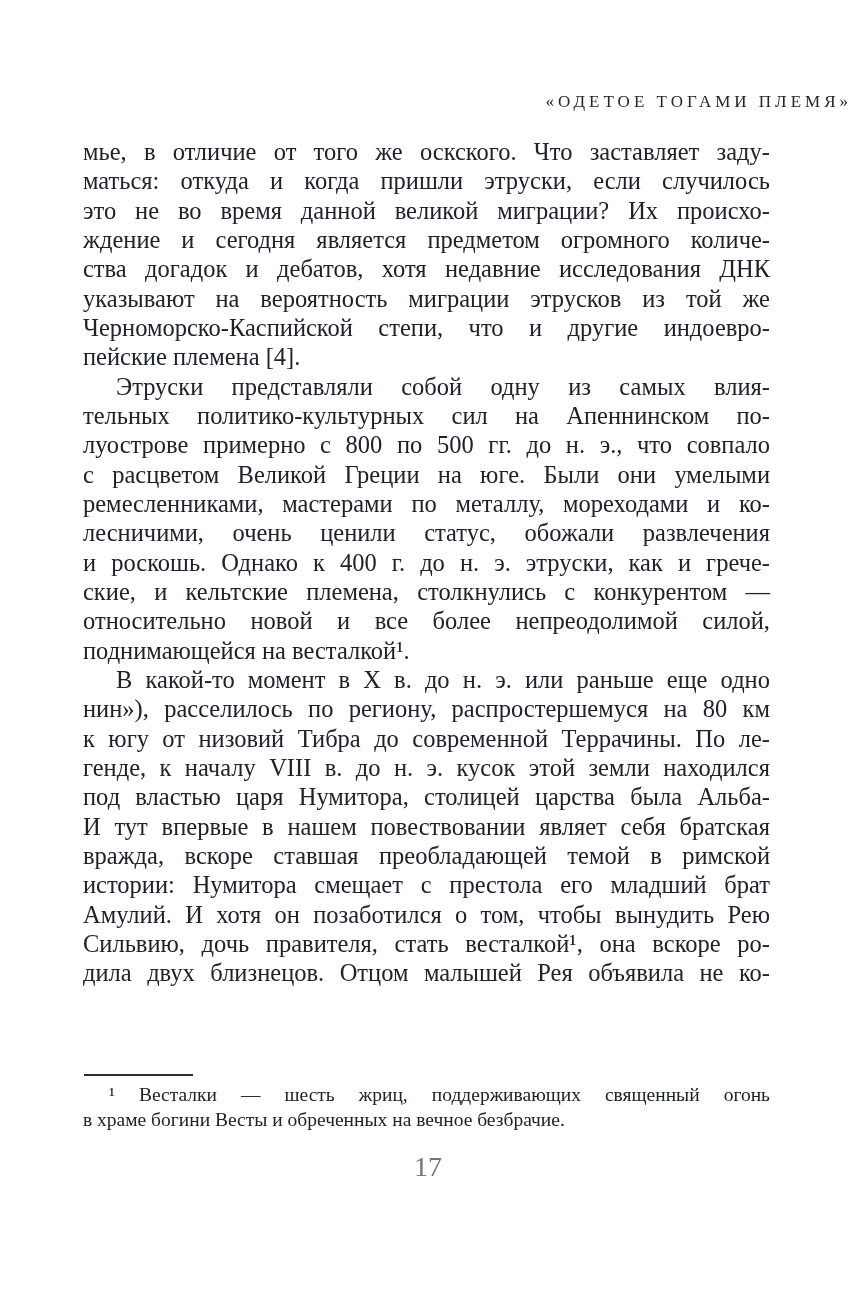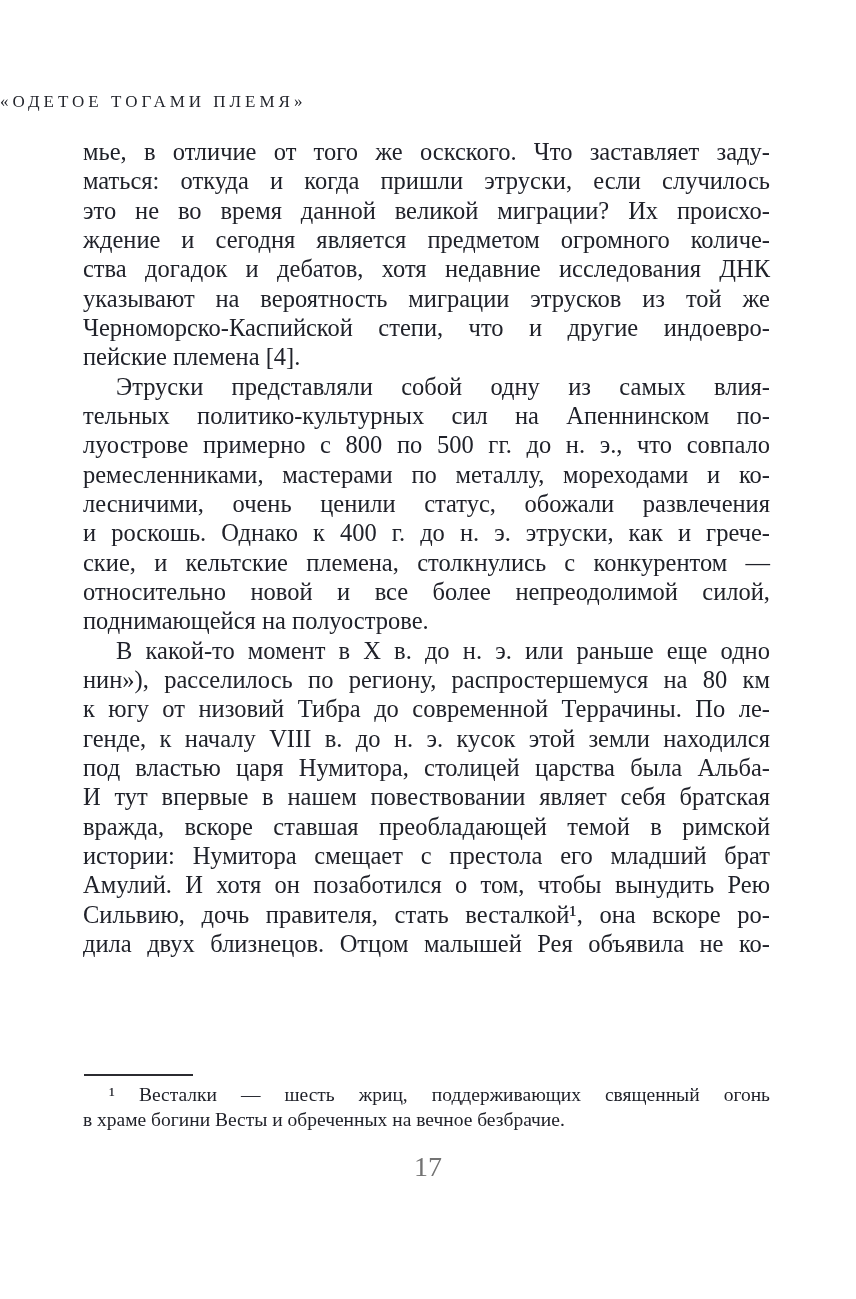--- a/index.html
+++ b/index.html
@@ -13,22 +13,22 @@
     height: 1299px;
     background: #ffffff;
     font-family: "Liberation Serif", "DejaVu Serif", serif;
     color: #20222a;
     overflow: hidden;
   }
   .running-head {
     position: absolute;
     top: 92px;
     left: 0;
-    right: 11px;
-    text-align: left;
+    right: 4px;
+    text-align: right;
     font-size: 17px;
     letter-spacing: 4px;
     color: #23252c;
     white-space: nowrap;
   }
   .body-text {
     position: absolute;
     left: 83px;
     top: 137px;
     width: 687px;
@@ -93,26 +93,27 @@
       <div class="line">маться: откуда и когда пришли этруски, если случилось</div>
       <div class="line">это не во время данной великой миграции? Их происхо-</div>
       <div class="line">ждение и сегодня является предметом огромного количе-</div>
       <div class="line">ства догадок и дебатов, хотя недавние исследования ДНК</div>
       <div class="line">указывают на вероятность миграции этрусков из той же</div>
       <div class="line">Черноморско-Каспийской степи, что и другие индоевро-</div>
       <div class="line end">пейские племена [4].</div>
       <div class="line indent">Этруски представляли собой одну из самых влия-</div>
       <div class="line">тельных политико-культурных сил на Апеннинском по-</div>
       <div class="line">луострове примерно с 800 по 500 гг. до н. э., что совпало</div>
+      <div class="line">с расцветом Великой Греции на юге. Были они умелыми</div>
       <div class="line">ремесленниками, мастерами по металлу, мореходами и ко-</div>
       <div class="line">лесничими, очень ценили статус, обожали развлечения</div>
       <div class="line">и роскошь. Однако к 400 г. до н. э. этруски, как и грече-</div>
       <div class="line">ские, и кельтские племена, столкнулись с конкурентом —</div>
       <div class="line">относительно новой и все более непреодолимой силой,</div>
-      <div class="line end">поднимающейся на полуострове.</div>
+      <div class="line end">поднимающейся на весталкой¹.</div>
       <div class="line indent">В какой-то момент в X в. до н. э. или раньше еще одно</div>
       <div class="line">нин»), расселилось по региону, распростершемуся на 80 км</div>
       <div class="line">к югу от низовий Тибра до современной Террачины. По ле-</div>
       <div class="line">генде, к началу VIII в. до н. э. кусок этой земли находился</div>
       <div class="line">под властью царя Нумитора, столицей царства была Альба-</div>
       <div class="line">И тут впервые в нашем повествовании являет себя братская</div>
       <div class="line">вражда, вскоре ставшая преобладающей темой в римской</div>
       <div class="line">истории: Нумитора смещает с престола его младший брат</div>
       <div class="line">Амулий. И хотя он позаботился о том, чтобы вынудить Рею</div>
       <div class="line">Сильвию, дочь правителя, стать весталкой¹, она вскоре ро-</div>

